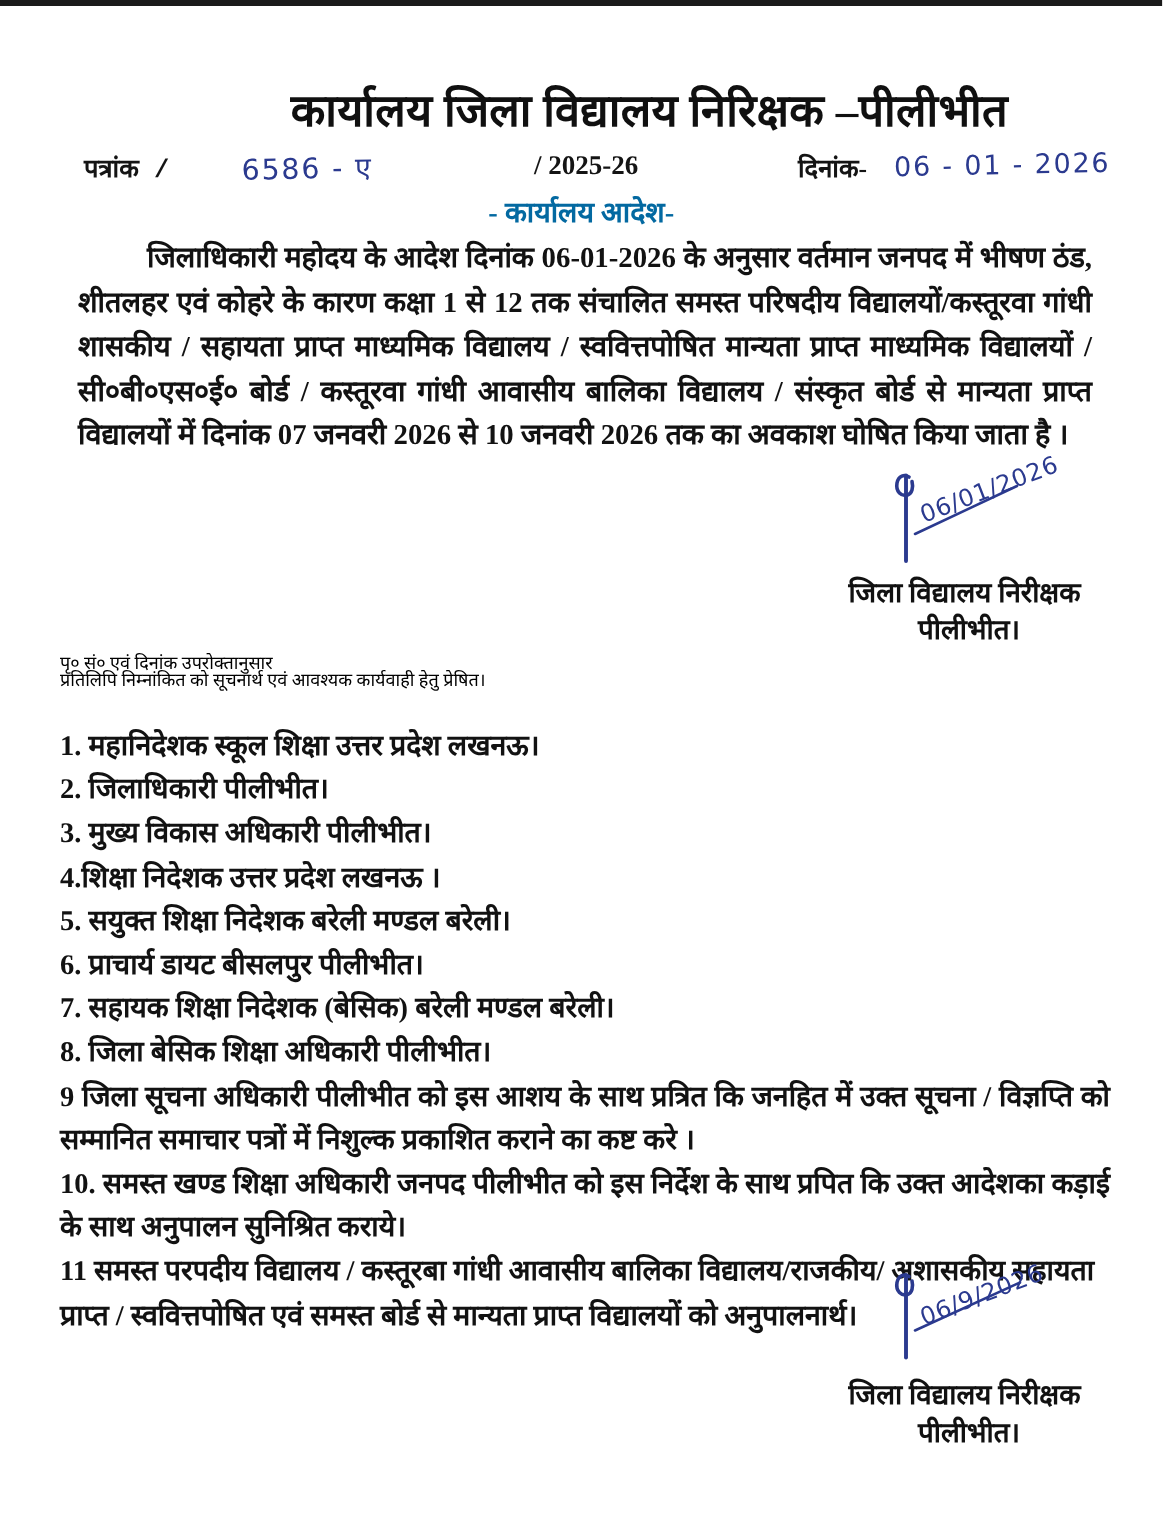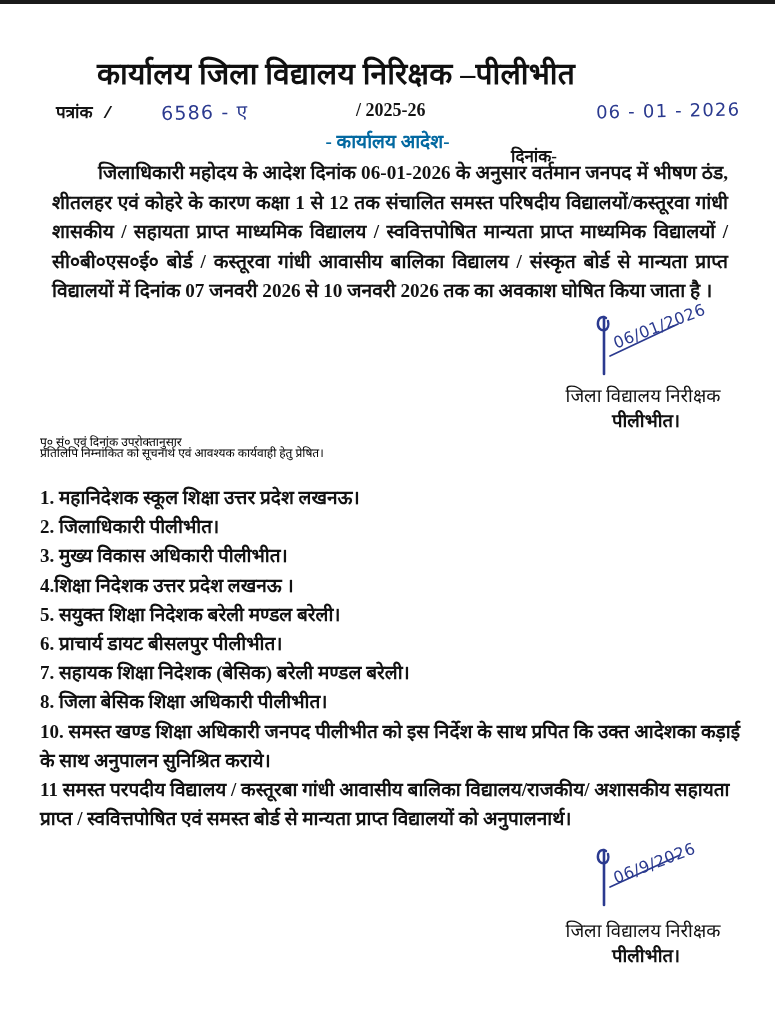--- a/index.html
+++ b/index.html
@@ -23,21 +23,21 @@
     top: 0; left: 0;
     width: 775px;
     height: 4px;
     background: #1a1a1a;
   }
   .doc-title {
     position: absolute;
     top: 52px;
     left: 0;
     width: 672px;
-    text-align: center;
+    text-align: right;
     font-size: 30px;
     font-weight: 700;
     letter-spacing: 0.2px;
     color: #101010;
     white-space: nowrap;
   }
   .meta-row {
     position: absolute;
     top: 97px;
     left: 56px;
@@ -56,21 +56,21 @@
     color: #2b3a8f;
     font-weight: 500;
     letter-spacing: 1.2px;
     white-space: nowrap;
     transform: rotate(-1.2deg);
     display: inline-block;
   }
   .m-patrank   { left: 0px;   top: 3px; font-family: Liberation Mono, monospace; }
   .m-number    { left: 105px; top: 2px;  font-size: 19px; }
   .m-year      { left: 300px; top: 3px;  font-weight: 700; font-size: 18px;}
-  .m-dinank    { left: 455px; top: 3px; margin-top: 44px; }
+  .m-dinank    { left: 476px; top: 3px; }
   .m-date      { left: 540px; top: 3px;  font-size: 18px; }
 
   .order-head {
     position: absolute;
     top: 128px;
     left: 0;
     width: 775px;
     text-align: center;
     font-size: 19px;
     font-weight: 700;
@@ -113,21 +113,21 @@
     font-size: 16px;
     color: #2b3a8f;
     letter-spacing: 0.5px;
     transform: rotate(-21deg);
     transform-origin: left center;
     white-space: nowrap;
     font-weight: 500;
   }
   .sig-name {
     font-size: 18.5px;
-    font-weight: 400;
+    font-weight: 700;
     color: #111111;
     line-height: 25px;
     white-space: nowrap;
   }
   .sig-place {
     font-size: 18.5px;
     font-weight: 700;
     color: #111111;
     line-height: 25px;
     margin-left: 6px;
@@ -209,20 +209,21 @@
 
   <ul class="dist-list">
     <li>1. महानिदेशक स्कूल शिक्षा उत्तर प्रदेश लखनऊ।</li>
     <li>2. जिलाधिकारी पीलीभीत।</li>
     <li>3. मुख्य विकास अधिकारी पीलीभीत।</li>
     <li>4.शिक्षा निदेशक उत्तर प्रदेश लखनऊ ।</li>
     <li>5. सयुक्त शिक्षा निदेशक बरेली मण्डल बरेली।</li>
     <li>6. प्राचार्य डायट बीसलपुर पीलीभीत।</li>
     <li>7. सहायक शिक्षा निदेशक (बेसिक) बरेली मण्डल बरेली।</li>
     <li>8. जिला बेसिक शिक्षा अधिकारी पीलीभीत।</li>
+    <li class="wrap">9 जिला सूचना अधिकारी पीलीभीत को इस आशय के साथ प्रत्रित कि जनहित में उक्त सूचना / विज्ञप्ति को सम्मानित समाचार पत्रों में निशुल्क प्रकाशित कराने का कष्ट करे ।</li>
     <li class="wrap">10. समस्त खण्ड शिक्षा अधिकारी जनपद पीलीभीत को इस निर्देश के साथ प्रपित कि उक्त आदेशका कड़ाई के साथ अनुपालन सुनिश्रित कराये।</li>
     <li class="wrap">11 समस्त परपदीय विद्यालय / कस्तूरबा गांधी आवासीय बालिका विद्यालय/राजकीय/ अशासकीय सहायता प्राप्त / स्ववित्तपोषित एवं समस्त बोर्ड से मान्यता प्राप्त विद्यालयों को अनुपालनार्थ।</li>
   </ul>
 
   <div class="sig-block two">
     <div class="sig-mark">
       <svg width="250" height="72" viewBox="0 0 250 72" aria-hidden="true">
         <path d="M 88 4 C 85 2 81 3 80 8 C 79 14 83 17 87 16 C 90 15 91 11 90 7" stroke="#2b3a8f" stroke-width="2.4" fill="none" stroke-linecap="round"></path>
         <path d="M 86 3 L 86 58" stroke="#2b3a8f" stroke-width="2.6" fill="none" stroke-linecap="round"></path>
         <path d="M 92 40 L 162 8" stroke="#2b3a8f" stroke-width="1.7" fill="none" stroke-linecap="round"></path>

